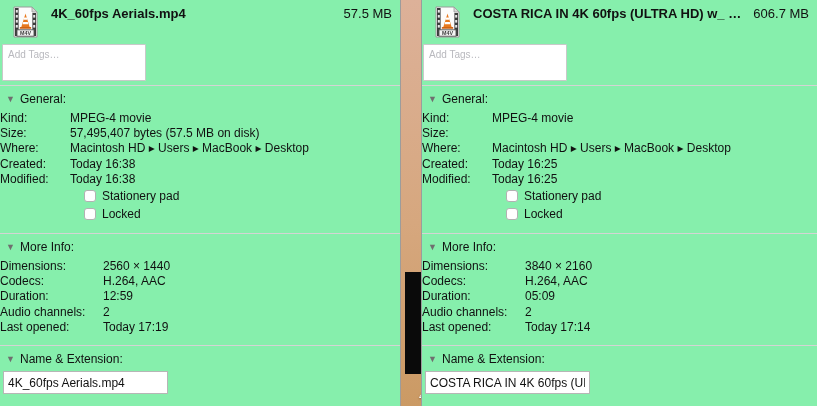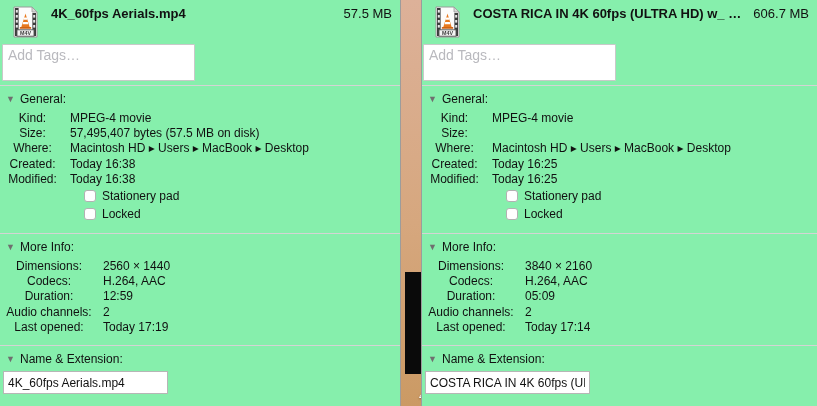--- a/index.html
+++ b/index.html
@@ -24,33 +24,33 @@
   .hdr { display:flex; align-items:flex-start; padding:6px 8px 0 10px; }
   .file-icon { width:32px; height:32px; flex:0 0 32px; }
   .hdr-mid { flex:1; min-width:0; margin-left:9px; }
   .title { font-size:13px; font-weight:bold; line-height:16px; white-space:nowrap; overflow:hidden; text-overflow:ellipsis; }
   .mod-line { font-size:12px; color:#6e6e6e; line-height:16px; margin-top:1px; }
   .size-label { font-size:13px; line-height:16px; margin-left:8px; white-space:nowrap; }
 
   .tags-input {
     display:block; width:auto; height:37px;
     border:1px solid #c9c9c9; border-radius:1px; background:#fff;
-    font-family:inherit; font-size:14px; color:#333; padding:4px 5px 20px 5px; outline:none;
+    font-family:inherit; font-size:10px; color:#333; padding:4px 5px 20px 5px; outline:none;
   }
   .panel-left  .tags-input { margin:6px 11px 0 2px; }
   .panel-right .tags-input { margin:6px 3px 0 1px; }
   .tags-input::placeholder { color:#b9b9be; opacity:1; }
 
   .divider { height:1px; background:#d4d4d4; margin-top:4px; }
 
   .sect-hdr { display:flex; align-items:center; height:16px; padding-left:6px; margin-top:5px; font-size:12px; }
   .tri { width:14px; font-size:9px; color:#6f6f6f; }
   .rows { margin-top:4px; }
   .row { display:flex; font-size:12px; line-height:15.2px; }
-  .lbl { text-align:center; flex:0 0 auto; white-space:nowrap; }
+  .lbl { text-align:left; flex:0 0 auto; white-space:nowrap; }
   .lbl-g { width:65px; }
   .lbl-m { width:98px; }
   .val { margin-left:5px; white-space:nowrap; overflow:hidden; }
 
   .cb-row { display:flex; align-items:center; height:18px; margin-left:84px; }
   .cb-box { width:12px; height:12px; border:1px solid #b2b2b2; border-radius:3px; background:#fff; flex:0 0 12px; }
   .cb-label { font-size:12px; margin-left:6px; }
   .general-pad { height:6px; }
 
   .name-input {

